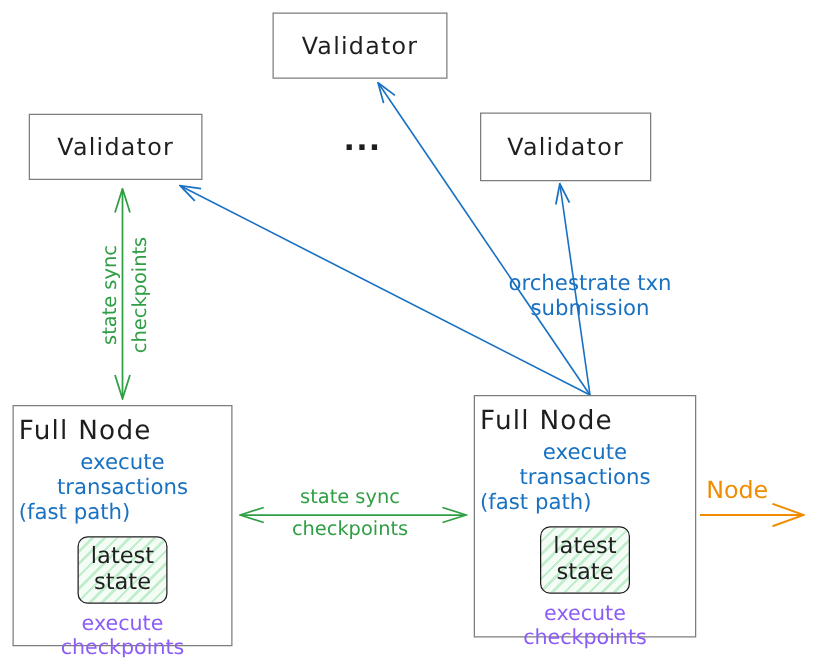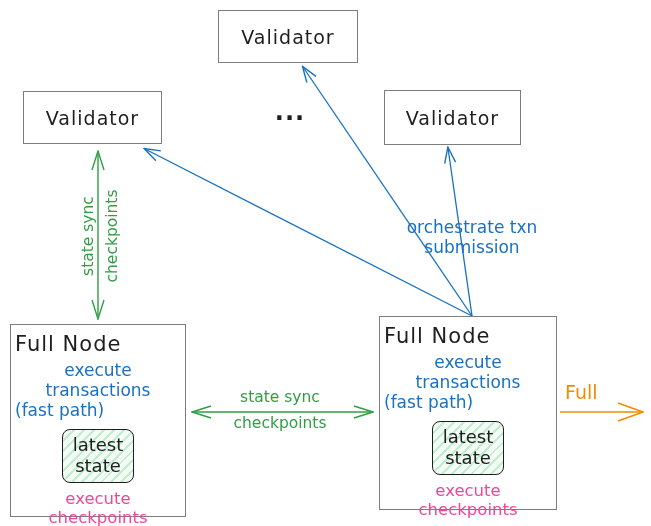--- a/index.html
+++ b/index.html
@@ -34,21 +34,21 @@
   .fn-right { left:379px; top:316px; width:178px; height:194px; }
   .fn-title { font-size:21px; letter-spacing:1px; margin-bottom:4px; }
   .fn-blue  { font-size:17px; line-height:1.18; color:#1971c2; }
   .state-box {
     box-sizing:border-box; width:72px; margin:9px auto 6px;
     padding:5px 4px; font-size:18px; line-height:1.15;
     border:1.6px solid #1e1e1e; border-radius:8px; color:#1e1e1e;
     background:repeating-linear-gradient(135deg,
       #c3eecd 0px, #c3eecd 2px, #f3fcf5 2px, #f3fcf5 7px);
   }
-  .fn-green { margin-top:auto; font-size:16.5px; color:#ec4899; }
+  .fn-green { margin-top:auto; font-size:16.5px; color:#8b5cf6; }
 
   .lbl { position:absolute; text-align:center; }
   .lbl-green { color:#2f9e44; font-size:15.5px; }
   .lbl-blue  { color:#1971c2; font-size:17px; }
   .lbl-orange{ color:#f08c00; font-size:19px; }
 
   .v-rot1 { left:28px; top:227px; width:120px; transform:rotate(-90deg); }
   .v-rot2 { left:52px; top:227px; width:120px; transform:rotate(-90deg); }
 
   .h-sync1 { left:205px; top:388px; width:150px; }
@@ -115,15 +115,15 @@
   </div>
 
   <div class="lbl lbl-green v-rot1">state sync</div>
   <div class="lbl lbl-green v-rot2">checkpoints</div>
 
   <div class="lbl lbl-green h-sync1">state sync</div>
   <div class="lbl lbl-green h-sync2">checkpoints</div>
 
   <div class="lbl lbl-blue orchestrate">orchestrate txn submission</div>
 
-  <div class="lbl lbl-orange rpcs">Full</div>
+  <div class="lbl lbl-orange rpcs">Node</div>
 
 </div>
 
 </body></html>

